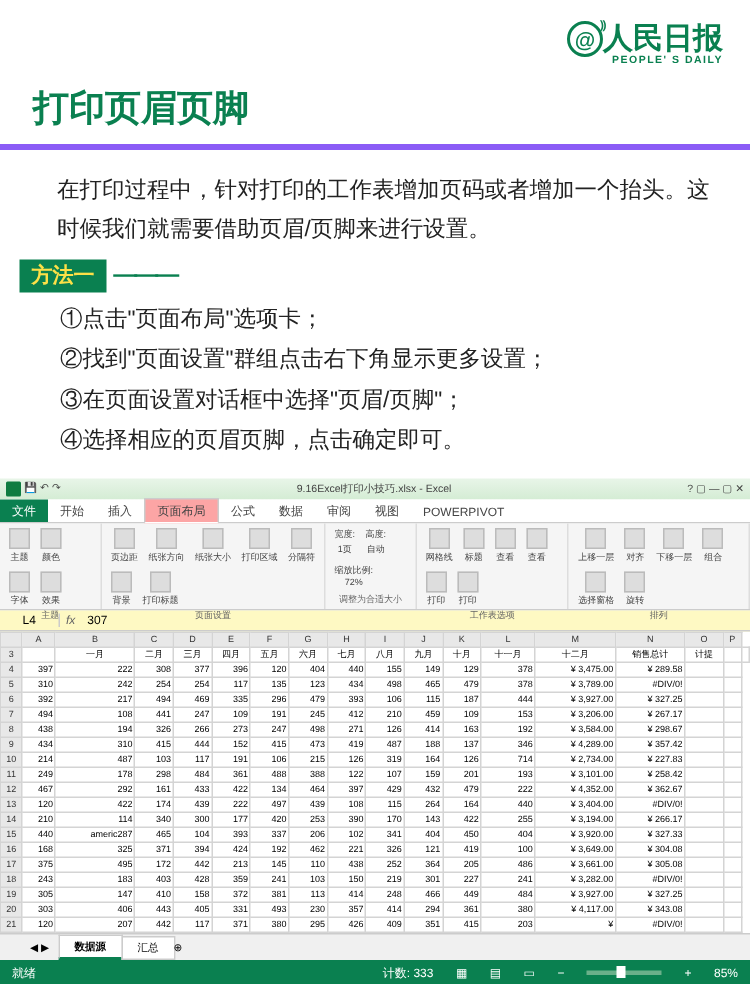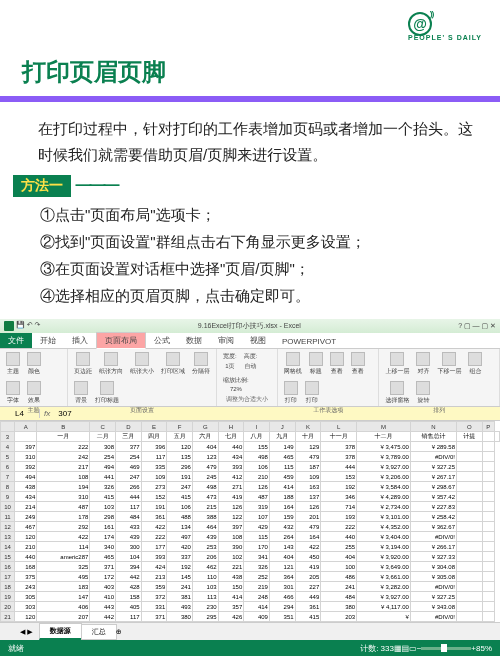--- a/index.html
+++ b/index.html
@@ -2,21 +2,21 @@
 <html><head>
 <meta charset="utf-8">
 <style>
 *{margin:0;padding:0;box-sizing:border-box;font-family:"Microsoft YaHei",sans-serif}
 body{width:500px;height:656px;background:#fff;overflow:hidden;position:relative}
 .logo{position:absolute;top:12px;right:18px;color:#0a8050;font-weight:bold}
 .logo-main{font-size:20px;display:flex;align-items:center}
 .logo-at{border:2px solid #0a8050;border-radius:50%;width:24px;height:24px;display:inline-flex;align-items:center;justify-content:center;font-size:14px;position:relative}
 .logo-wifi{position:absolute;top:-6px;right:-4px;font-size:8px}
 .logo-sub{font-size:7px;letter-spacing:1px;text-align:right;margin-top:-2px}
-.title{color:#0a8050;font-size:24px;font-weight:bold;padding:56px 0 0 22px;border-bottom:6px solid #8b5cf6;padding-bottom:8px;margin:0 0 0 0}
+.title{color:#0a8050;font-size:24px;font-weight:bold;padding:56px 0 0 22px;border-bottom:4px solid #8b5cf6;padding-bottom:8px;margin:0 0 0 0}
 .intro{font-size:15px;color:#222;padding:14px 14px 8px 38px;line-height:1.7}
 .method-label{background:#0a8050;color:#fde047;font-size:14px;font-weight:bold;padding:2px 8px;display:inline-block;margin-left:13px}
 .method-dash{color:#0a8050;font-weight:bold;letter-spacing:-2px}
 .steps{font-size:15px;color:#222;padding:4px 22px 6px 40px;line-height:1.8}
 .excel{position:absolute;bottom:0;left:0;width:500px;font-size:7px;background:#fff}
 .ex-titlebar{background:linear-gradient(#e8f5e8,#d4ecd4);height:14px;display:flex;align-items:center;justify-content:space-between;padding:0 4px;font-size:7px;color:#444}
 .ex-titlebar-left{display:flex;gap:2px}
 .ex-titlebar-icon{width:10px;height:10px;background:#107c41;border-radius:1px}
 .ex-tabs{background:#fff;height:16px;display:flex;align-items:flex-end;border-bottom:1px solid #ccc;font-size:8px;color:#444}
 .ex-tab{padding:2px 8px;cursor:pointer}
@@ -36,30 +36,31 @@
 .ex-grid table{border-collapse:collapse;font-size:6px;width:100%}
 .ex-grid th,.ex-grid td{border:1px solid #d4d4d4;padding:0 1px;height:10px;text-align:center;white-space:nowrap;overflow:hidden}
 .ex-grid th{background:#e8e8e8;font-weight:normal;color:#333}
 .ex-grid .rh{background:#e8e8e8;width:14px}
 .ex-grid td{text-align:right}
 .ex-grid .hdr td{text-align:center;background:#fff}
 .ex-sheets{height:18px;background:#f0f0f0;border-top:1px solid #ccc;display:flex;align-items:center;font-size:7px;padding-left:20px}
 .ex-sheet{padding:2px 10px;border:1px solid #ccc;background:#fff;margin-right:-1px}
 .ex-sheet.active{border-bottom:2px solid #0a8050;font-weight:bold}
 .ex-status{height:16px;background:#0a8050;color:#fff;display:flex;align-items:center;justify-content:space-between;font-size:8px;padding:0 8px}
-.ex-status-right{display:flex;align-items:center;gap:0}
+.ex-status-right{display:flex;align-items:center;gap:15px}
 .ex-zoom-slider{width:50px;height:3px;background:#6ab08a;position:relative}
 .ex-zoom-thumb{width:6px;height:8px;background:#fff;position:absolute;left:40%;top:-3px}
 </style>
 </head>
 <body>
 
 <div class="logo">
   <div class="logo-main">
     <span class="logo-at">@<span class="logo-wifi">⸩</span></span>
+    <span>人民日报</span>
   </div>
   <div class="logo-sub">PEOPLE' S DAILY</div>
 </div>
 
 <h1 class="title">打印页眉页脚</h1>
 
 <p class="intro">在打印过程中，针对打印的工作表增加页码或者增加一个抬头。这时候我们就需要借助页眉/页脚来进行设置。</p>
 
 <div>
   <span class="method-label">方法一</span>

